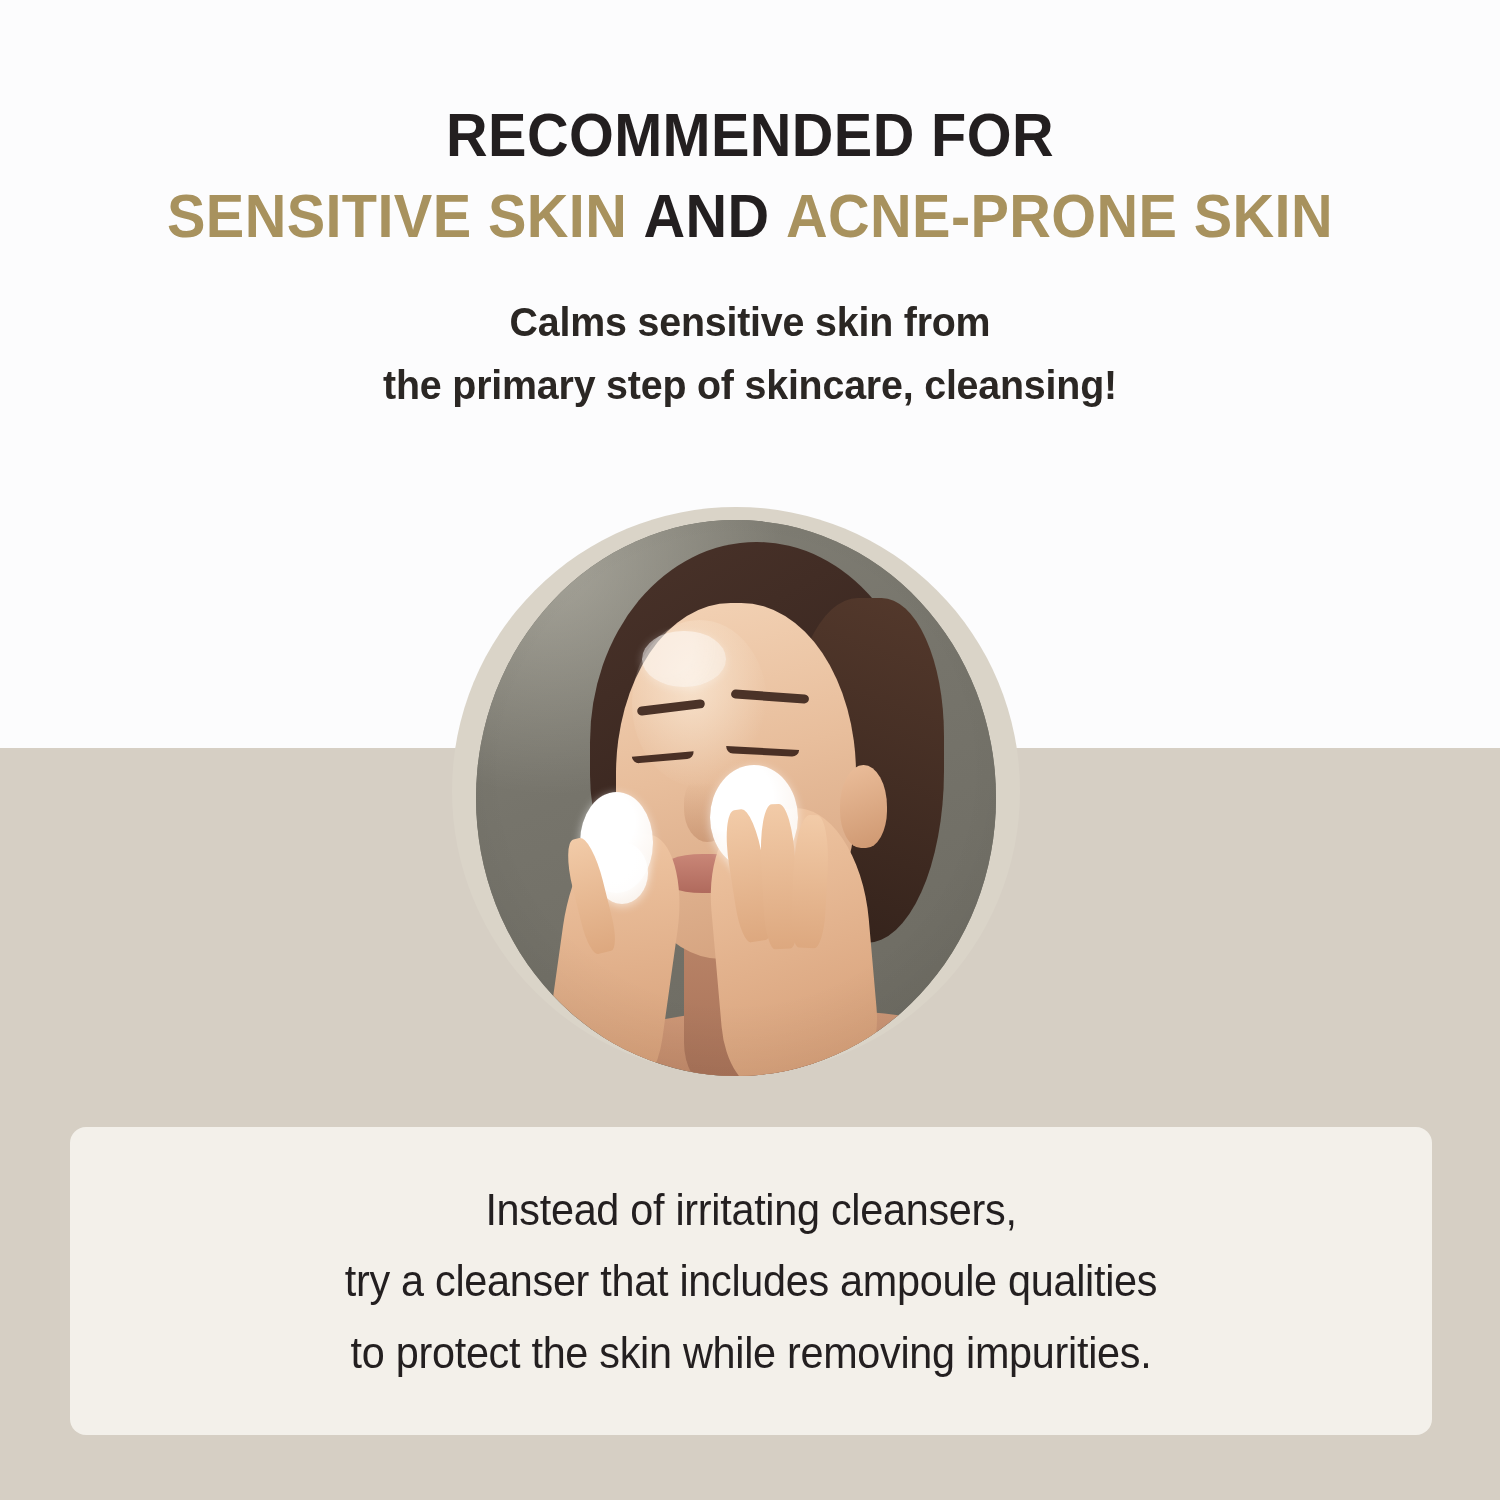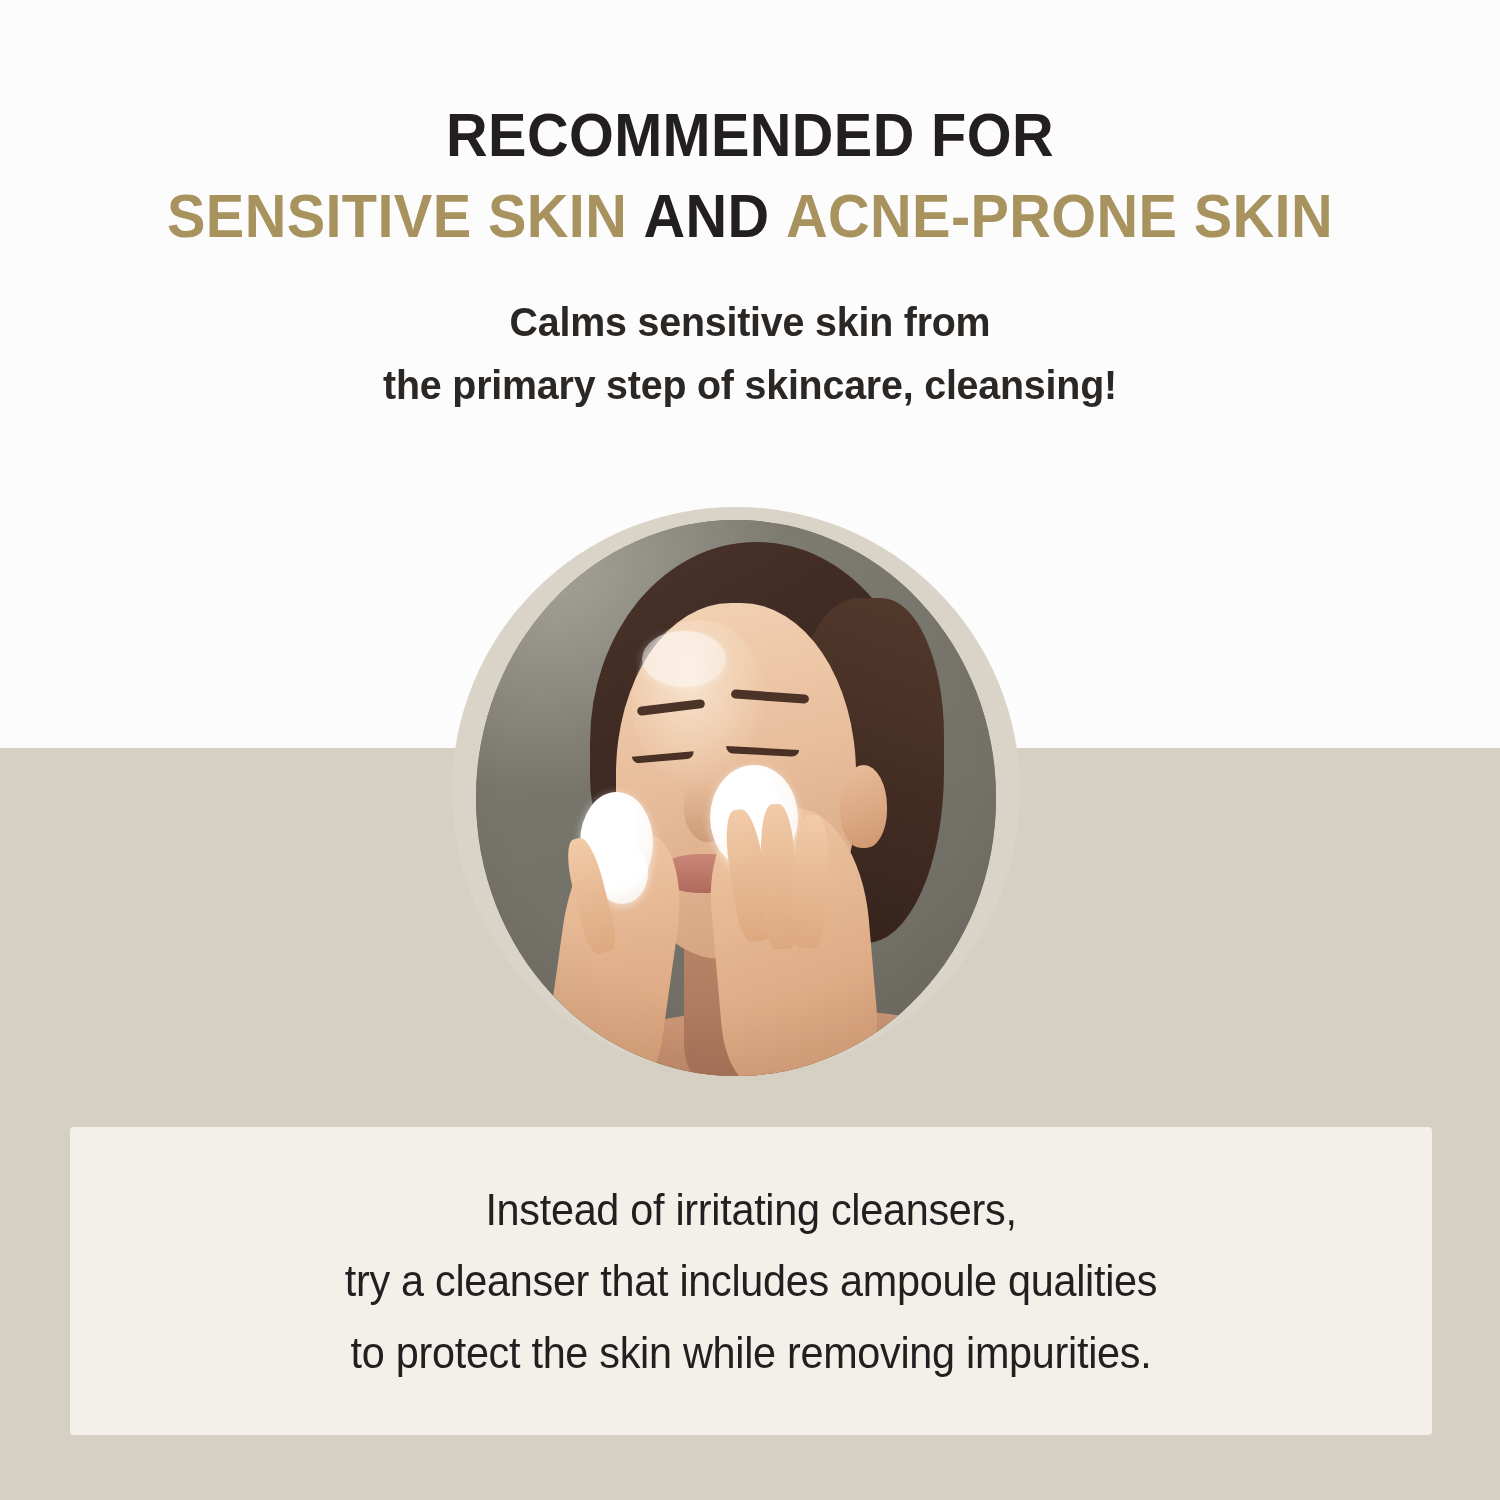--- a/index.html
+++ b/index.html
@@ -257,21 +257,21 @@
   }
 
   
   .info-card {
     position: absolute;
     left: 70px;
     top: 1127px;
     width: 1362px;
     height: 308px;
     background: #F3F0EA;
-    border-radius: 4px;
+    border-radius: 16px;
     z-index: 6;
     display: flex;
     align-items: center;
     justify-content: center;
   }
 
   .info-text {
     width: 100%;
     text-align: center;
     font-size: 44px;

